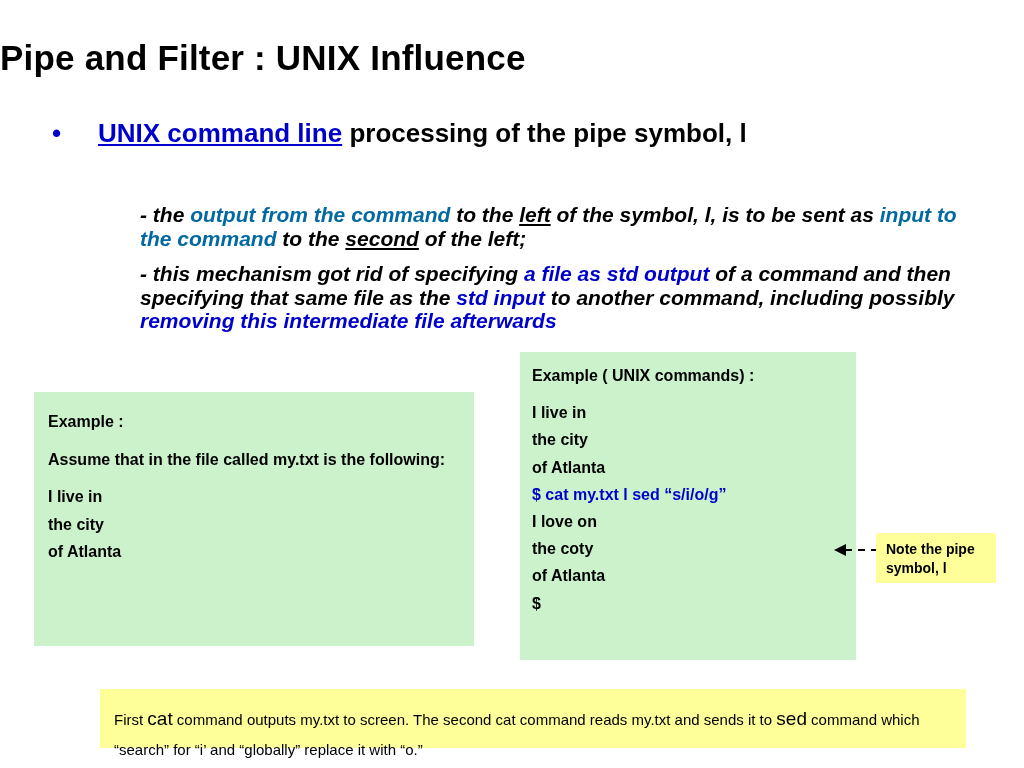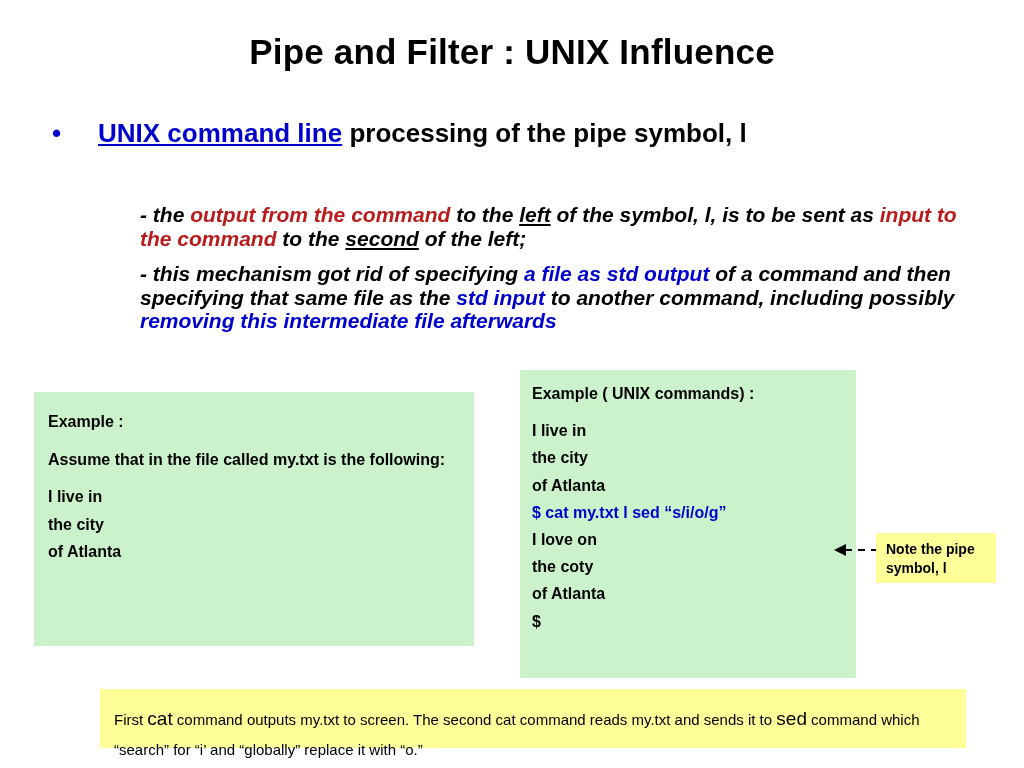--- a/index.html
+++ b/index.html
@@ -17,23 +17,23 @@
   }
   .slide {
     position: absolute;
     left: 0; top: 0;
     width: 1024px;
     height: 768px;
   }
   .title {
     position: absolute;
     left: 0;
-    top: 32px;
+    top: 38px;
     width: 1024px;
-    text-align: center;
+    text-align: left;
     font-size: 35px;
     font-weight: bold;
     letter-spacing: 0.2px;
   }
 
   
   .bullet-row {
     position: absolute;
     left: 52px;
     top: 118px;
@@ -74,21 +74,21 @@
   .sub2 {
     position: absolute;
     left: 140px;
     top: 262px;
     width: 840px;
     font-size: 21px;
     font-style: italic;
     font-weight: bold;
     line-height: 1.12;
   }
-  .maroon { color: #b91c1c; }
+  .maroon { color: #0369a1; }
   .blue   { color: #0000cc; text-align: center; }
   .u      { text-decoration: underline; }
 
   
   .green-box {
     position: absolute;
     background: #ccf2cc;
     box-sizing: border-box;
   }
   #example-left {
@@ -96,21 +96,21 @@
     top: 392px;
     width: 440px;
     height: 254px;
     padding: 16px 14px 10px 14px;
     font-size: 16px;
     font-weight: bold;
     line-height: 1.72;
   }
   #example-right {
     left: 520px;
-    top: 370px;
+    top: 352px;
     width: 336px;
     height: 308px;
     padding: 10px 12px 8px 12px;
     font-size: 16px;
     font-weight: bold;
     line-height: 1.70;
   }
   #example-right .cmd { color: #0000cc; }
   .spacer-line { display: block; height: 10px; }
 

